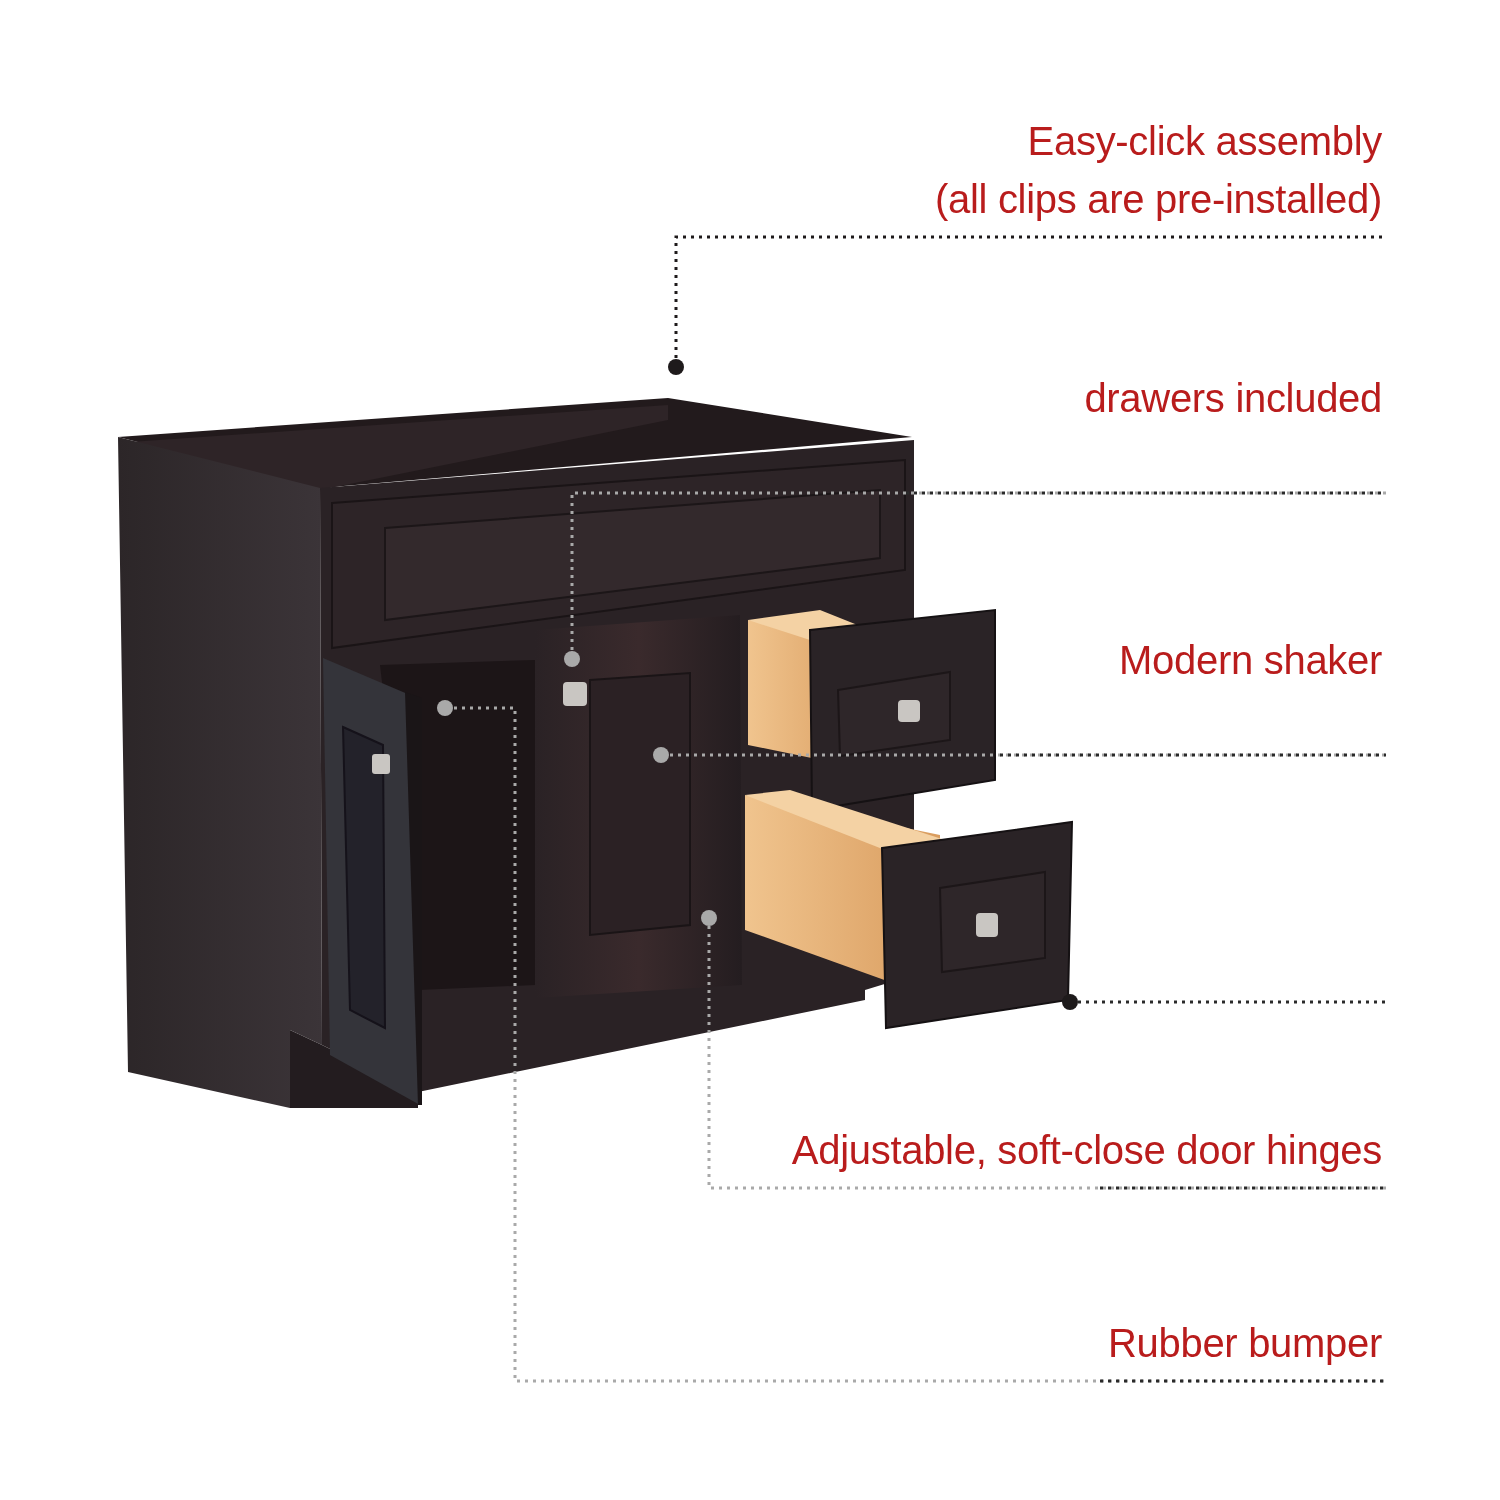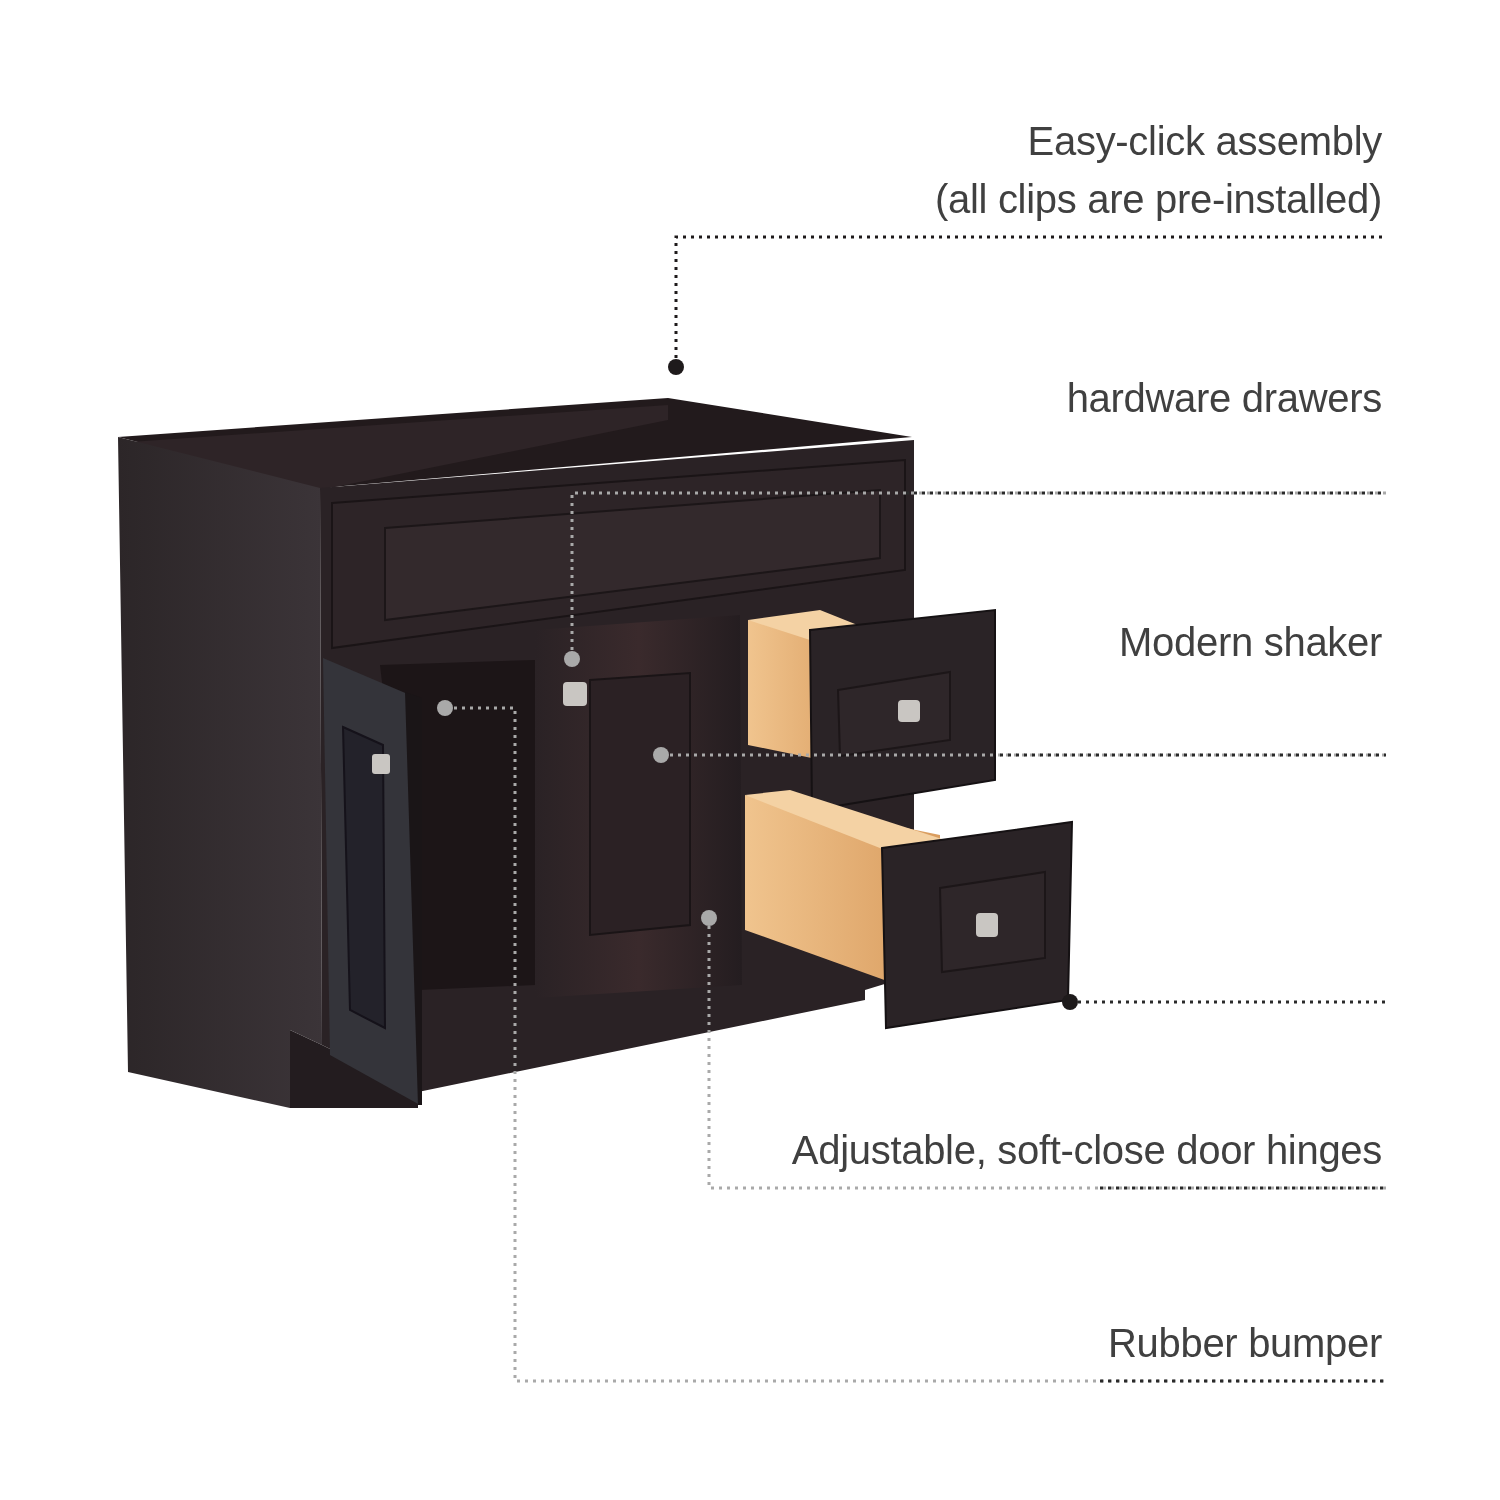--- a/index.html
+++ b/index.html
@@ -1,21 +1,21 @@
 <!DOCTYPE html>
 <html><head>
 <meta charset="utf-8">
 <style>
   html, body { margin: 0; padding: 0; background: #ffffff; }
   body { width: 1500px; height: 1500px; position: relative; overflow: hidden;
          font-family: "Liberation Sans", "DejaVu Sans", sans-serif; }
   #stage { position: absolute; left: 0; top: 0; width: 1500px; height: 1500px; }
   .callout-text {
     position: absolute; right: 118px; text-align: right;
-    color: #404040; font-size: 40px; line-height: 58px; font-weight: 300;
+    color: #b91c1c; font-size: 40px; line-height: 58px; font-weight: 300;
     letter-spacing: -0.3px; white-space: nowrap;
   }
   .callout-text span { display: block; }
   svg { position: absolute; left: 0; top: 0; }
 </style>
 </head>
 <body>
 
 <div id="stage">
 
@@ -111,24 +111,24 @@
       <circle cx="445" cy="708" r="8" fill="#a9a9a9"></circle>
     </g>
   </svg>
 
   <div class="callout-text" style="top:112px;">
     <span>Easy-click assembly</span>
     <span>(all clips are pre-installed)</span>
   </div>
 
   <div class="callout-text" style="top:369px;">
-    <span>hardware drawers</span>
+    <span>drawers included</span>
   </div>
 
-  <div class="callout-text" style="top:613px;">
+  <div class="callout-text" style="top:631px;">
     <span>Modern shaker</span>
   </div>
 
   <div class="callout-text" style="top:878px;">
   </div>
 
   <div class="callout-text" style="top:1121px;margin-left:48px;">
     <span>Adjustable, soft-close door hinges</span>
   </div>
 

